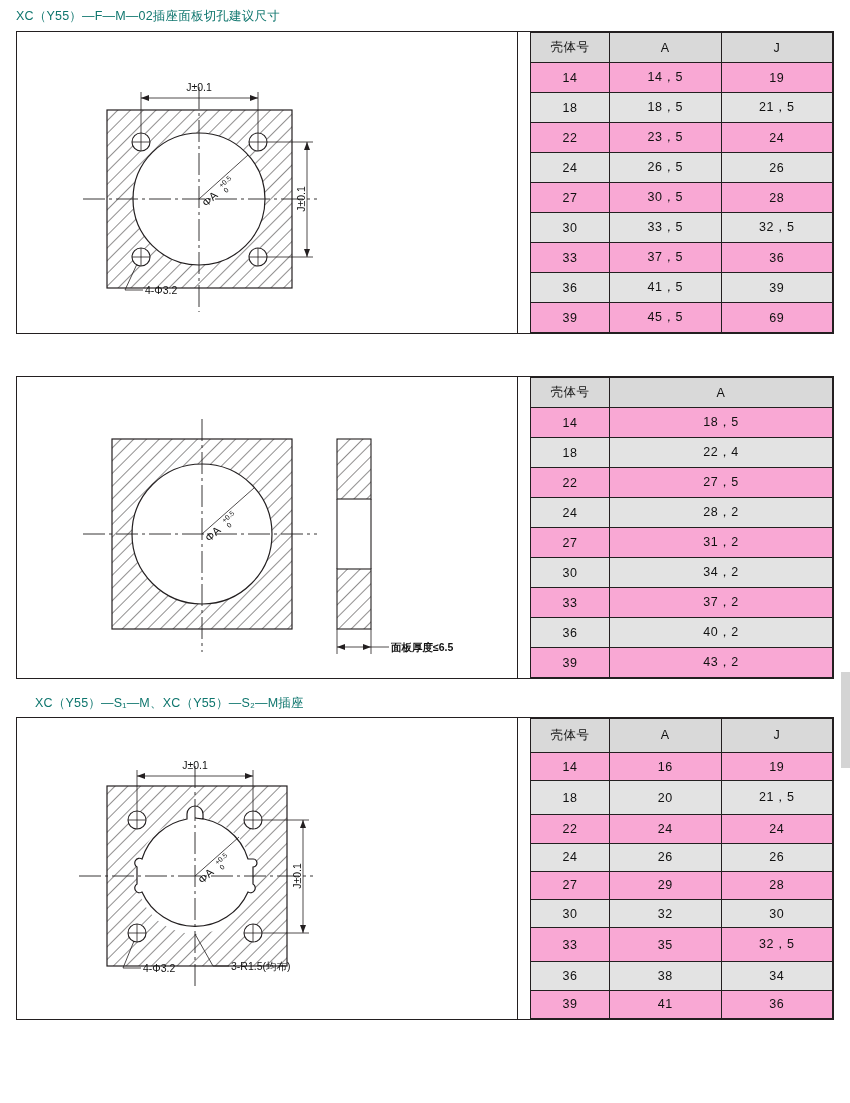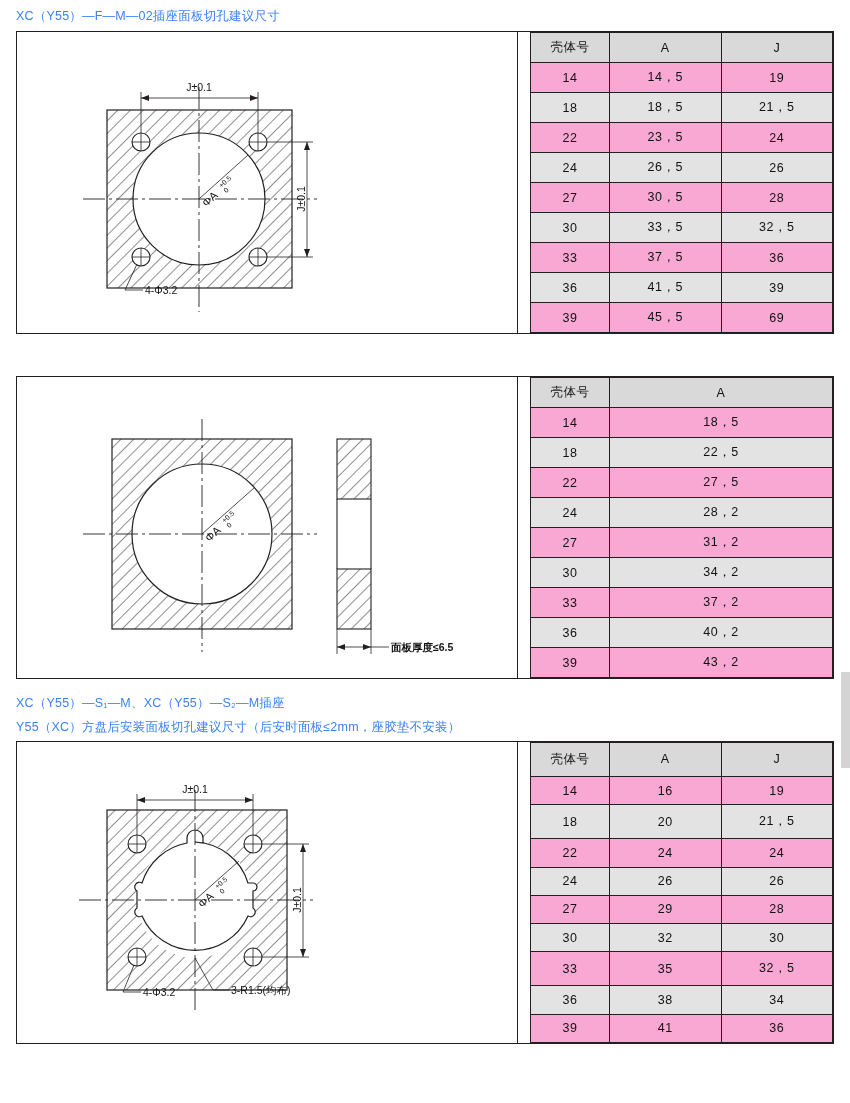--- a/index.html
+++ b/index.html
@@ -8,21 +8,21 @@
     background:#ffffff;
     font-family:"Liberation Sans","DejaVu Sans",sans-serif;
     font-size:12px;
     color:#1a1a1a;
     position:relative;
     overflow:hidden;
   }
   .section{position:relative;}
   .caption{
     font-size:12.5px;
-    color:#3b82f6;
+    color:#0f766e;
     padding:0 0 6px 16px;
     letter-spacing:.2px;
     white-space:nowrap;
   }
   .caption.small{padding-bottom:4px;}
   .block{
     margin:0 16px 0 16px;
     border:1px solid #231f20;
     display:flex;
     background:#fff;
@@ -59,21 +59,21 @@
   tr.alt td{background:#e3e3e3;}
   tr.plain td{background:#f9a8d4;text-align:center;}
   .tbl-a th:first-child,.tbl-a td:first-child{width:78px;}
   .tbl-b th:first-child,.tbl-b td:first-child{width:78px;}
   .edge-tab{
     position:absolute;
     right:0;
     width:9px;
     background:#d4d4d4;
   }
-  .cap-line{line-height:20px;}
+  .cap-line{line-height:20px;margin-left:19px;}
 </style>
 </head>
 <body>
 
 <div class="section" style="padding-top:8px;">
   <div class="caption">XC（Y55）—F—M—02插座面板切孔建议尺寸</div>
 
   <div class="block" style="height:303px;">
     <div class="figure" style="width:500px;">
       <svg width="500" height="301" viewBox="0 0 500 301">
@@ -266,21 +266,21 @@
             <tr>
           <th>壳体号</th>
           <th>A</th>
         </tr>
         <tr class="plain">
               <td>14</td>
               <td>18，5</td>
             </tr>
         <tr class="alt">
               <td>18</td>
-              <td>22，5</td>
+              <td>22，4</td>
             </tr>
         <tr class="plain">
               <td>22</td>
               <td>27，5</td>
             </tr>
         <tr class="alt">
               <td>24</td>
               <td>28，2</td>
             </tr>
         <tr class="plain">
@@ -304,21 +304,20 @@
               <td>43，2</td>
             </tr>
       </tbody>
         </table>
     </div>
   </div>
 </div>
 
 <div class="section" style="padding-top:14px;">
   <div class="caption cap-line small">XC（Y55）—S₁—M、XC（Y55）—S₂—M插座</div>
-  <div class="caption cap-line small">Y55（XC）方盘后安装面板切孔建议尺寸（后安时面板≤2mm，座胶垫不安装）</div>
 
   <div class="block" style="height:303px;">
     <div class="figure" style="width:500px;">
       <svg width="500" height="301" viewBox="0 0 500 301">
         <defs>
           <pattern id="hatch4" width="9" height="9" patternTransform="rotate(45)" patternUnits="userSpaceOnUse">
             <line x1="0" y1="0" x2="0" y2="9" stroke="#231f20" stroke-width="1"></line>
           </pattern>
           <mask id="mask4">
             <rect x="90" y="68" width="180" height="180" fill="#fff"></rect>

